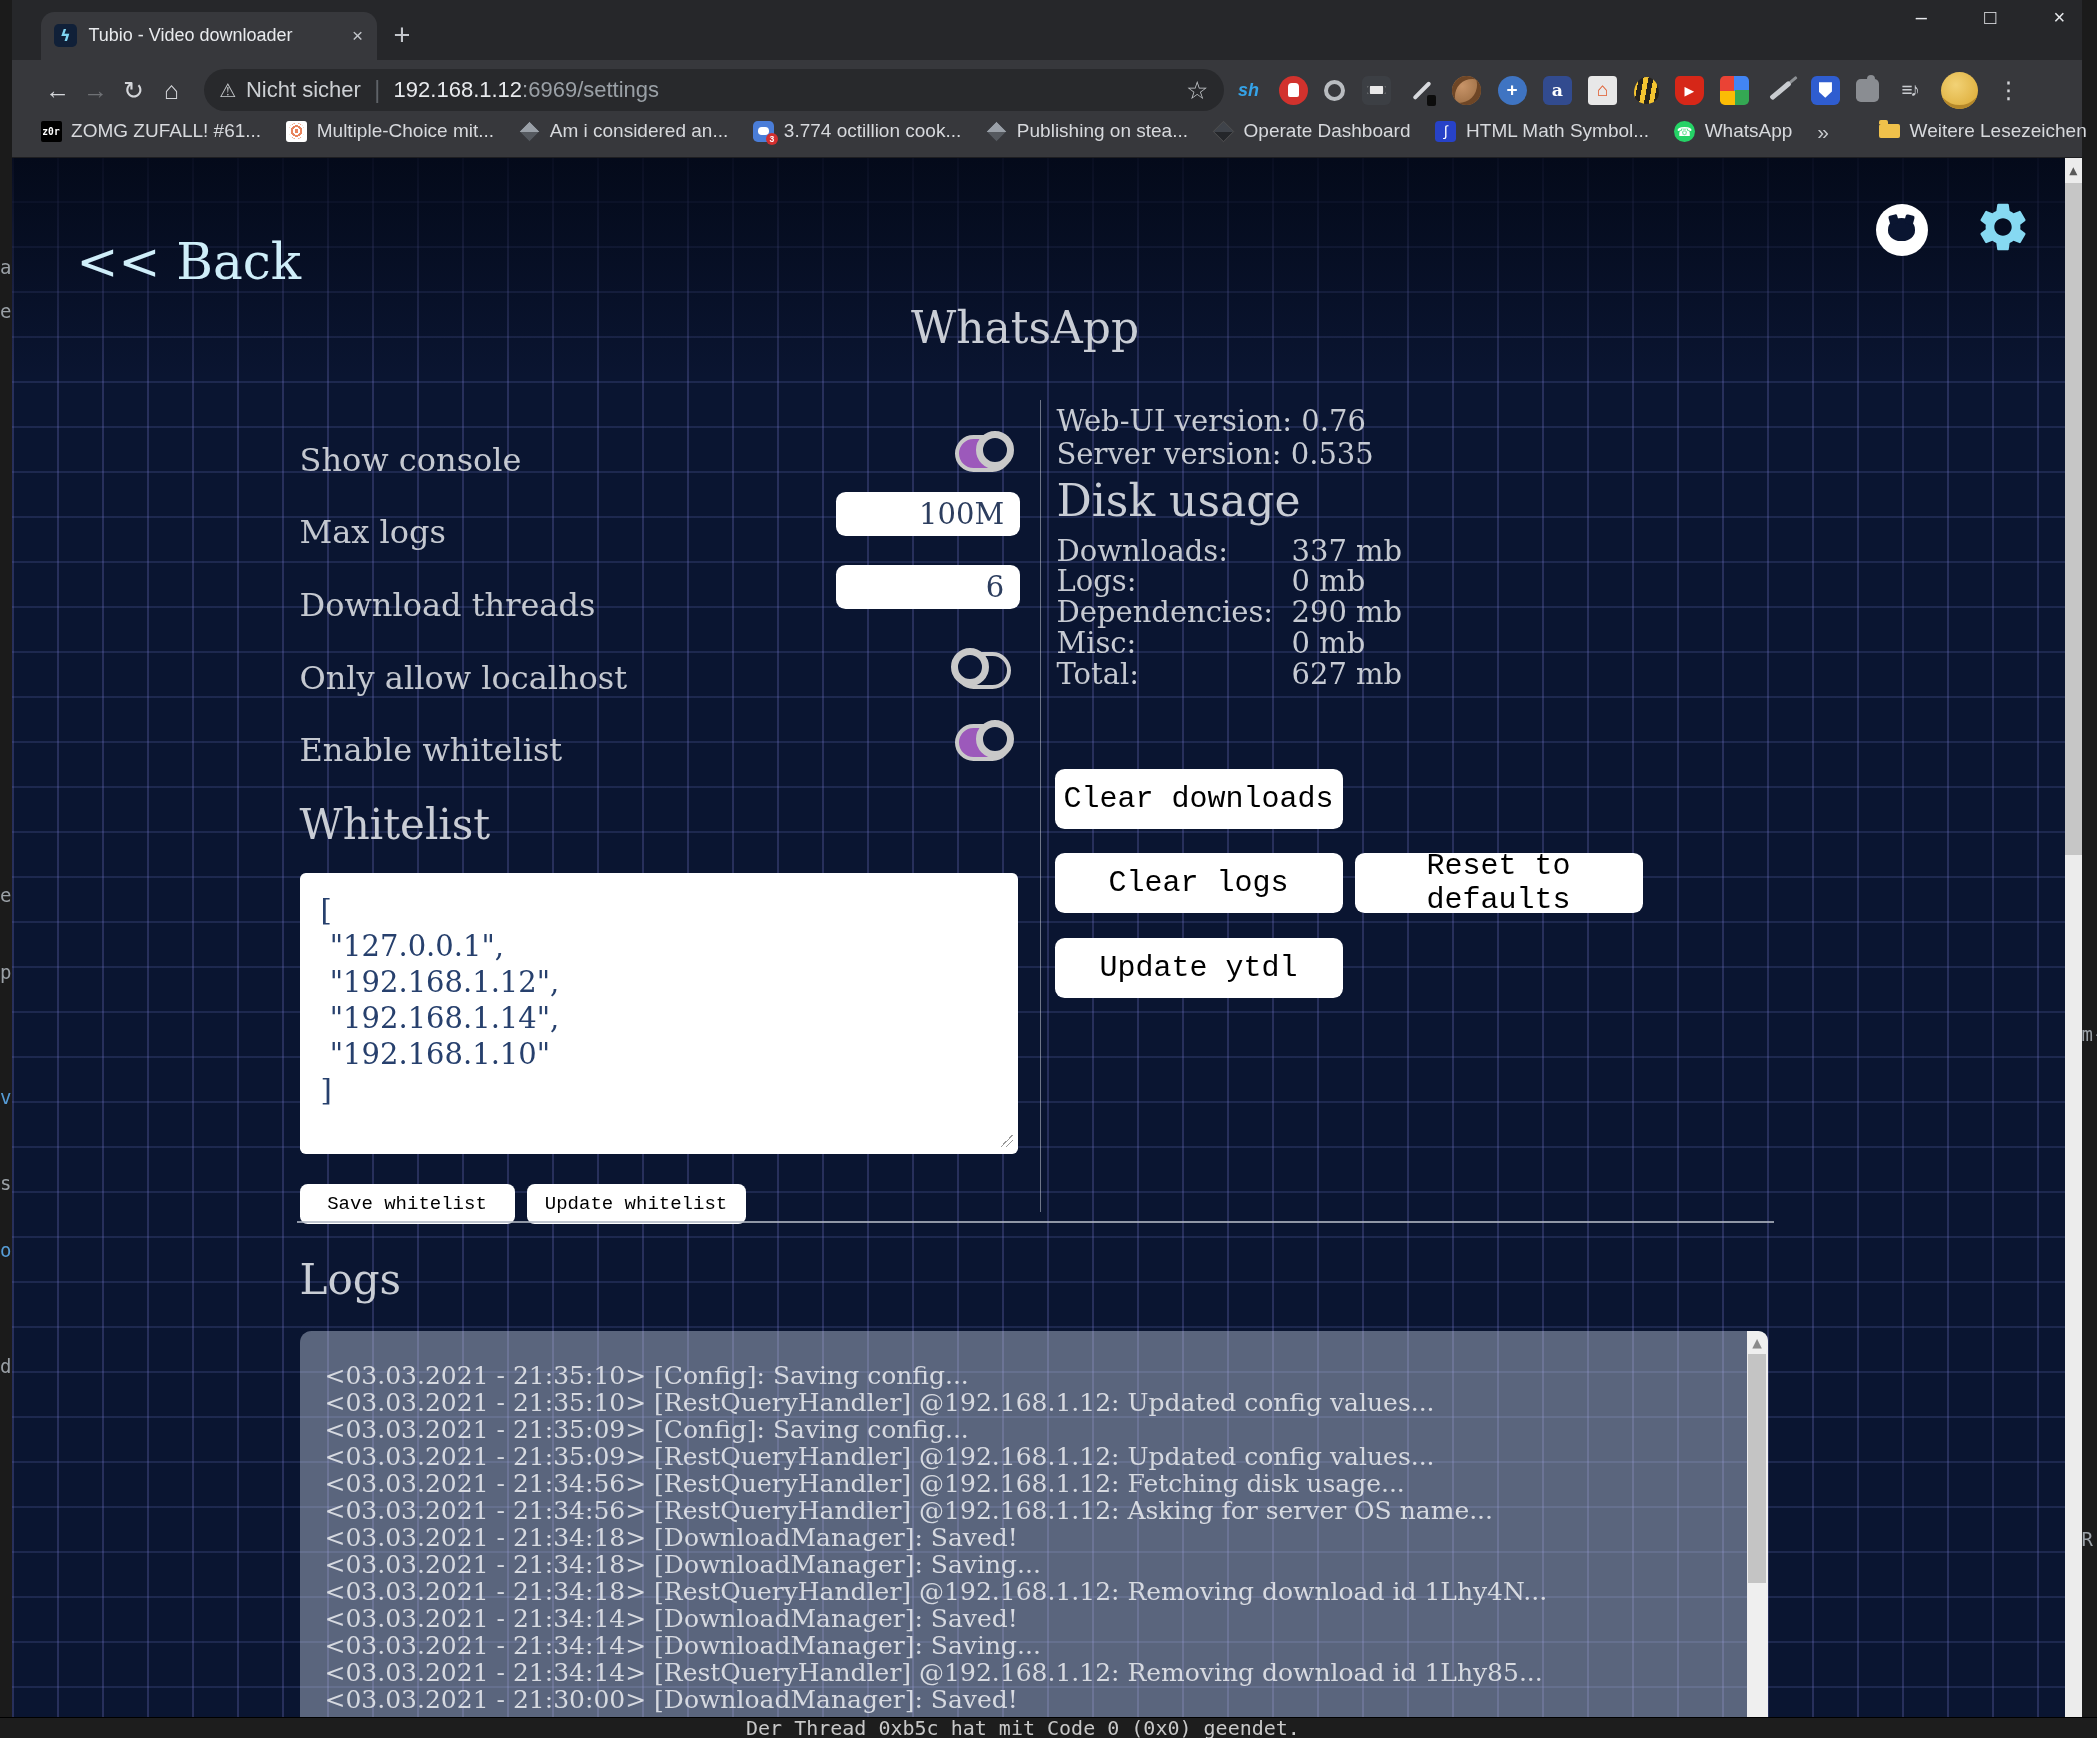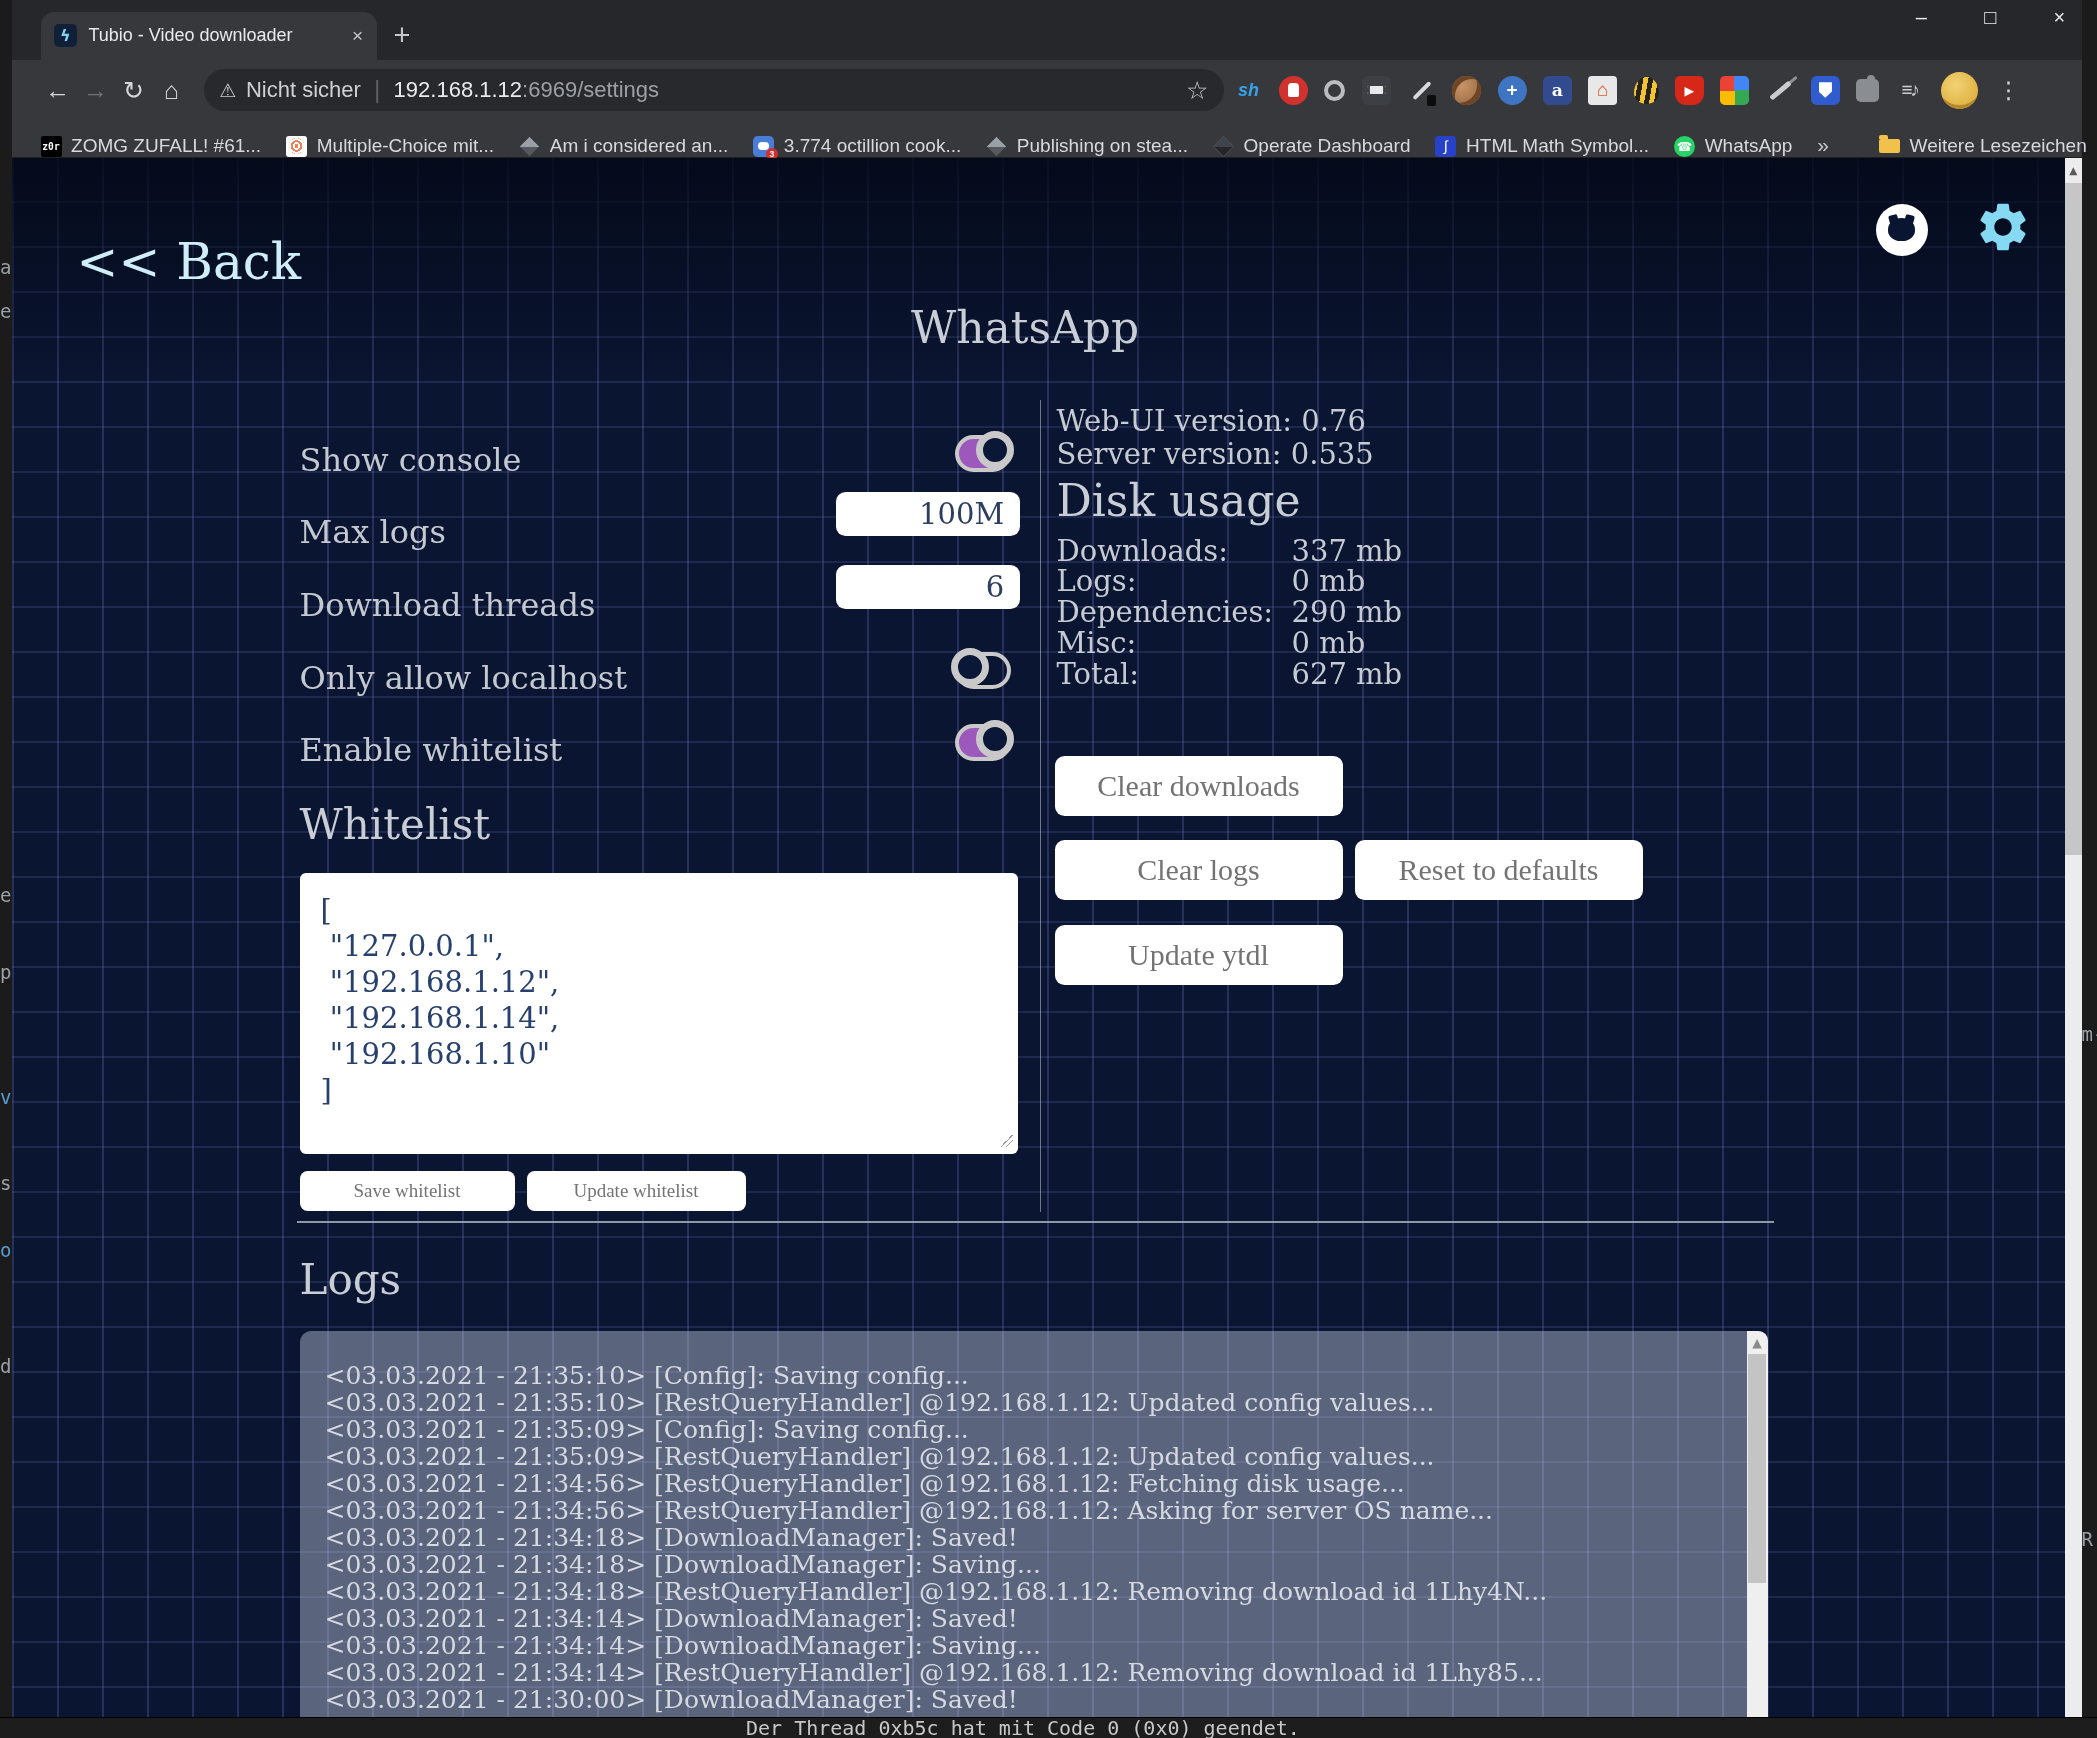--- a/index.html
+++ b/index.html
@@ -64,21 +64,21 @@
   .ext-shield{background:#2f5dd0;border-radius:5.8px;}
   .ext-shield i{display:block;width:13.4px;height:15.4px;background:#fff;
       clip-path:polygon(0 0,100% 0,100% 60%,50% 100%,0 60%);}
   .ext-puzzle{background:#8a8d92;border-radius:4.8px;width:23px;height:23px;}
   .ext-puzzle i{position:absolute;top:-3.8px;left:10.6px;width:8.6px;height:8.6px;background:#8a8d92;border-radius:50%;}
   .ext-list{color:#c9ccd0;font-size:19px;letter-spacing:-1.9px;}
   .ext-avatar{width:37px;height:37px;border-radius:50%;background:radial-gradient(circle at 40% 35%,#f2d276,#d9a62e);
       box-shadow:inset 0 -7.7px 0 -3.8px #b5882a;}
   .ext-dots{color:#d2d4d8;font-size:23px;}
   
-  #bookmarksbar{height:38px;background:#37383c;display:flex;align-items:flex-end;gap:25px;
+  #bookmarksbar{height:38px;background:#37383c;display:flex;align-items:flex-start;gap:25px;
       padding:0 19px 0 29px;border-bottom:1px solid rgba(0,0,0,.45);box-sizing:border-box;}
   .bm{display:flex;align-items:center;gap:9.6px;color:#d7d9dd;font-size:19px;white-space:nowrap;}
   .bm-ic{width:21px;height:21px;flex:0 0 auto;display:flex;align-items:center;justify-content:center;
       box-sizing:border-box;position:relative;}
   .bm-z0r{background:#000;color:#fff;font:bold 9.6px "DejaVu Sans Mono",monospace;border-radius:1.9px;}
   .bm-spiral{background:#fff;border-radius:2.9px;}
   .bm-spiral i{width:15.4px;height:15.4px;border-radius:50%;
       background:repeating-radial-gradient(circle,#e8855e 0 1.9px,#fff 1.9px 3.8px);}
   .bm-cube{background:linear-gradient(135deg,#9aa0a8 50%,#55595f 50%);transform:rotate(45deg) scale(.72);
       border:1.9px solid #3a3d42;}
@@ -124,23 +124,23 @@
   .toggle.on .knob{right:-7.7px;}
   .toggle.off{background:rgba(0,0,0,0);}
   .toggle.off .knob{left:-7.7px;}
   .num-input{left:824px;width:184px;height:44px;background:#fff;border:none;border-radius:9.6px;
        text-align:right;padding:0 15.4px;box-sizing:border-box;font:29px "DejaVu Serif",serif;color:#2d3e5f;}
   #v-divider{left:1028px;top:242px;width:1px;height:812px;background:rgba(195,200,212,.55);}
   .version-line{left:1045px;font-size:29px;}
   #disk-title{left:1045px;top:317px;font-size:44px;color:#c9cdd5;}
   .disk-row{left:1045px;width:576px;font-size:29px;display:flex;}
   .disk-row .dl{width:235px;}
-  .white-btn{background:#fff;border:none;border-radius:9.6px;color:#737373;
-       font-family:Liberation Serif, serif;display:flex;align-items:center;justify-content:center;
-       box-sizing:border-box;}
+  .white-btn{background:#fff;border:none;border-radius:9.6px;color:#000000;
+       font-family:Liberation Mono, monospace;display:flex;align-items:center;justify-content:center;
+       box-sizing:border-box;margin-top:13px;}
   .action-btn{width:288px;height:60px;font-size:30px;}
   #whitelist-title{left:288px;top:642px;font-size:42px;color:#c9cdd5;}
   #whitelist-area{left:288px;top:715px;width:718px;height:281px;background:#fff;border:none;border-radius:5.8px;
        padding:19px 19px 0 21px;box-sizing:border-box;font:29px/36px "DejaVu Serif",serif;color:#27406d;
        resize:none;overflow:hidden;}
   #wl-resize{left:988px;top:976px;width:13.4px;height:13.4px;
        background:linear-gradient(135deg,transparent 50%,#9a9a9a 50% 55%,transparent 55% 70%,#9a9a9a 70% 75%,transparent 75%);}
   .wl-btn{height:40px;font-size:19px;border-radius:7.7px;}
   #h-divider{left:285px;top:1063px;width:1477px;height:1.9px;background:rgba(178,184,196,.8);}
   #logs-title{left:288px;top:1097px;font-size:42px;color:#c9cdd5;}

